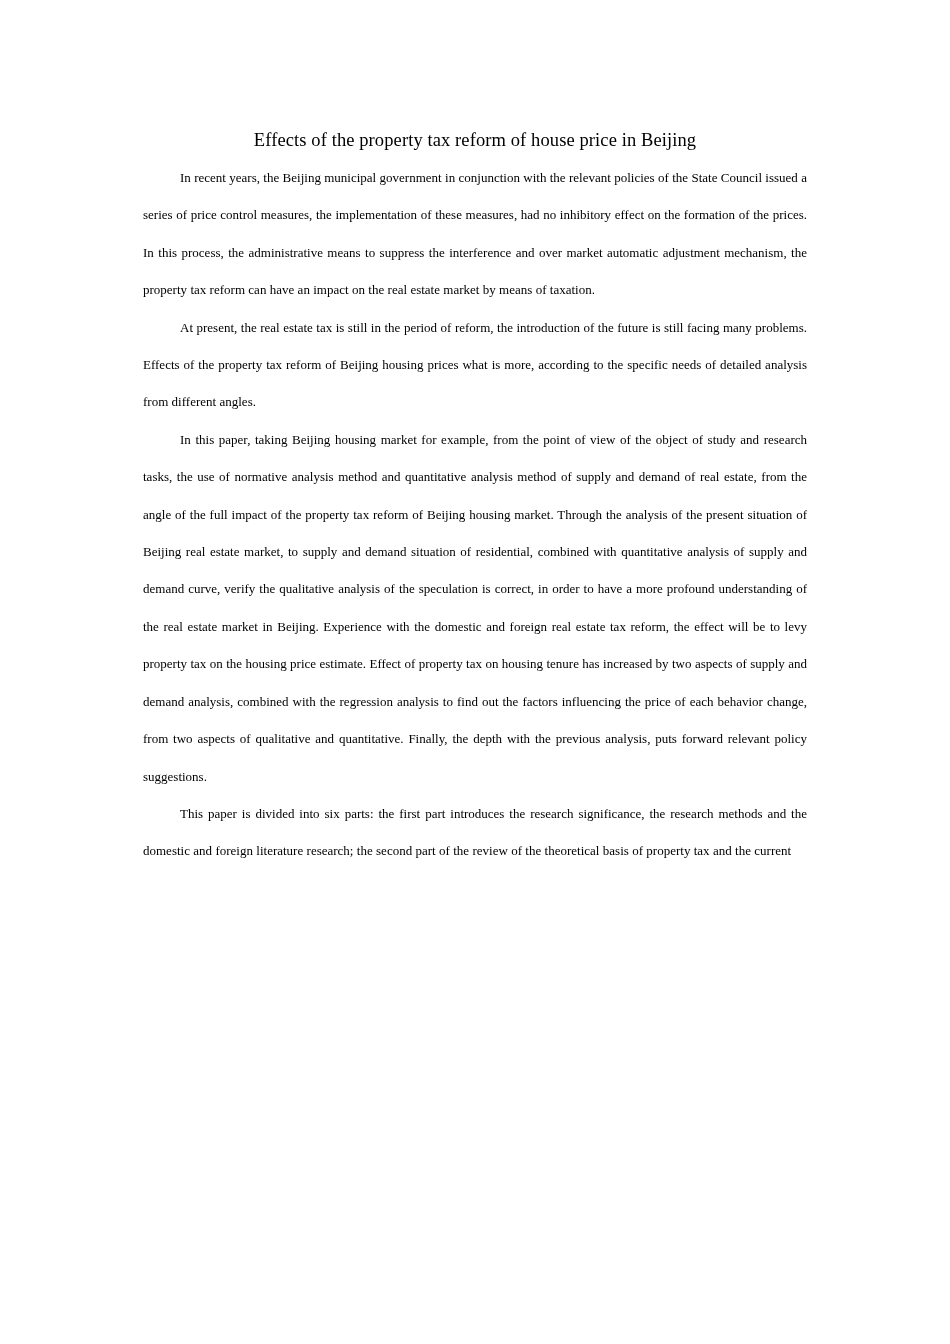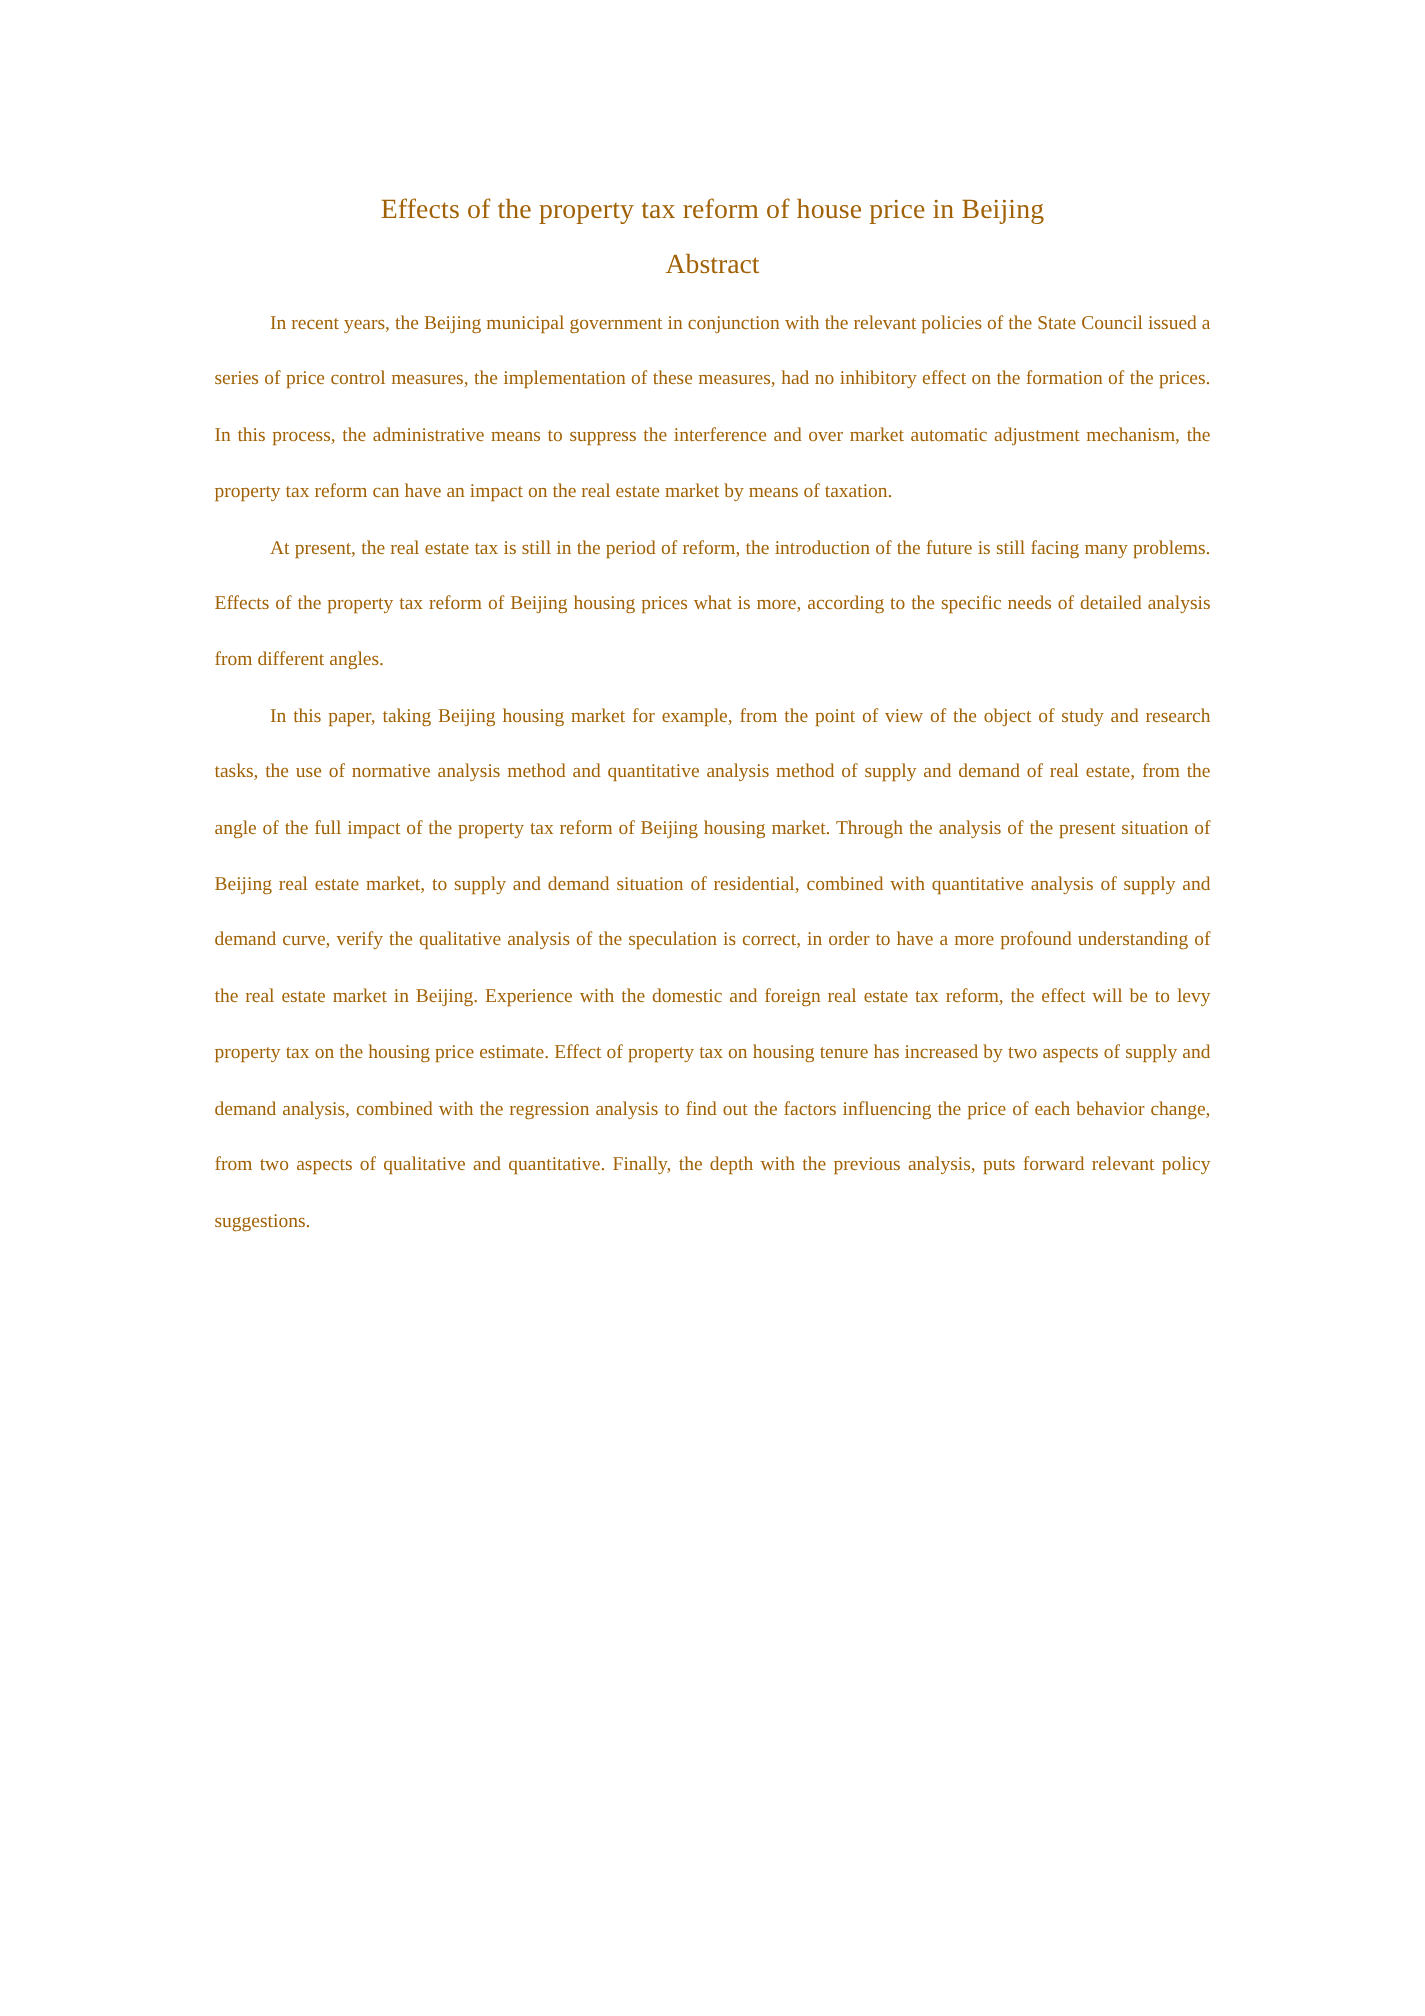--- a/index.html
+++ b/index.html
@@ -8,21 +8,21 @@
     background: #ffffff;
   }
   .page {
     position: relative;
     width: 950px;
     height: 1344px;
     background: #ffffff;
     margin: 0 auto;
     overflow: hidden;
     font-family: "Liberation Serif", "DejaVu Serif", serif;
-    color: #a16207;
+    color: #000000;
   }
   .content {
     position: absolute;
     left: 143px;
     top: 122px;
     width: 664px;
   }
   .doc-title {
     text-align: center;
     font-size: 18.5px;
@@ -54,23 +54,23 @@
   }
 </style>
 </head>
 <body>
 
 <div class="page">
   <div class="content">
 
     <div class="doc-title">Effects of the property tax reform of house price in Beijing</div>
 
-    <div class="section-heading">Abstract</div>
 
     <p class="body-para">In recent years, the Beijing municipal government in conjunction with the relevant policies of the State Council issued a series of price control measures, the implementation of these measures, had no inhibitory effect on the formation of the prices. In this process, the administrative means to suppress the interference and over market automatic adjustment mechanism, the property tax reform can have an impact on the real estate market by means of taxation.</p>
 
     <p class="body-para">At present, the real estate tax is still in the period of reform, the introduction of the future is still facing many problems. Effects of the property tax reform of Beijing housing prices what is more, according to the specific needs of detailed analysis from different angles.</p>
 
     <p class="body-para">In this paper, taking Beijing housing market for example, from the point of view of the object of study and research tasks, the use of normative analysis method and quantitative analysis method of supply and demand of real estate, from the angle of the full impact of the property tax reform of Beijing housing market. Through the analysis of the present situation of Beijing real estate market, to supply and demand situation of residential, combined with quantitative analysis of supply and demand curve, verify the qualitative analysis of the speculation is correct, in order to have a more profound understanding of the real estate market in Beijing. Experience with the domestic and foreign real estate tax reform, the effect will be to levy property tax on the housing price estimate. Effect of property tax on housing tenure has increased by two aspects of supply and demand analysis, combined with the regression analysis to find out the factors influencing the price of each behavior change, from two aspects of qualitative and quantitative. Finally, the depth with the previous analysis, puts forward relevant policy suggestions.</p>
 
+    <p class="body-para">This paper is divided into six parts: the first part introduces the research significance, the research methods and the domestic and foreign literature research; the second part of the review of the theoretical basis of property tax and the current</p>
 
   </div>
 </div>
 
 </body></html>

